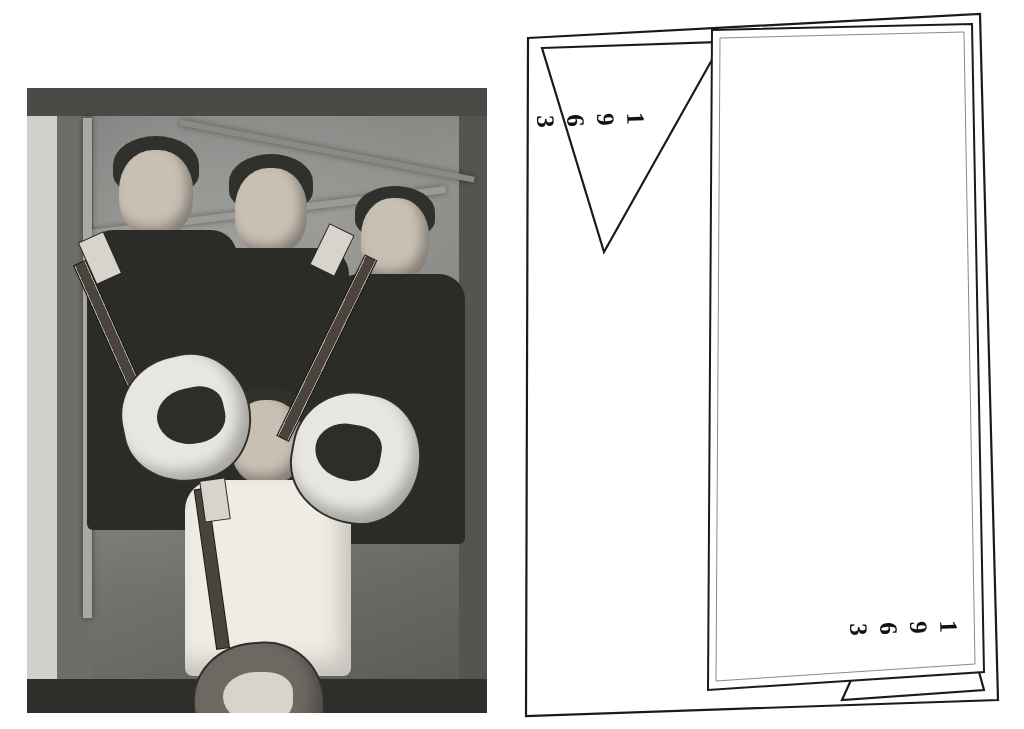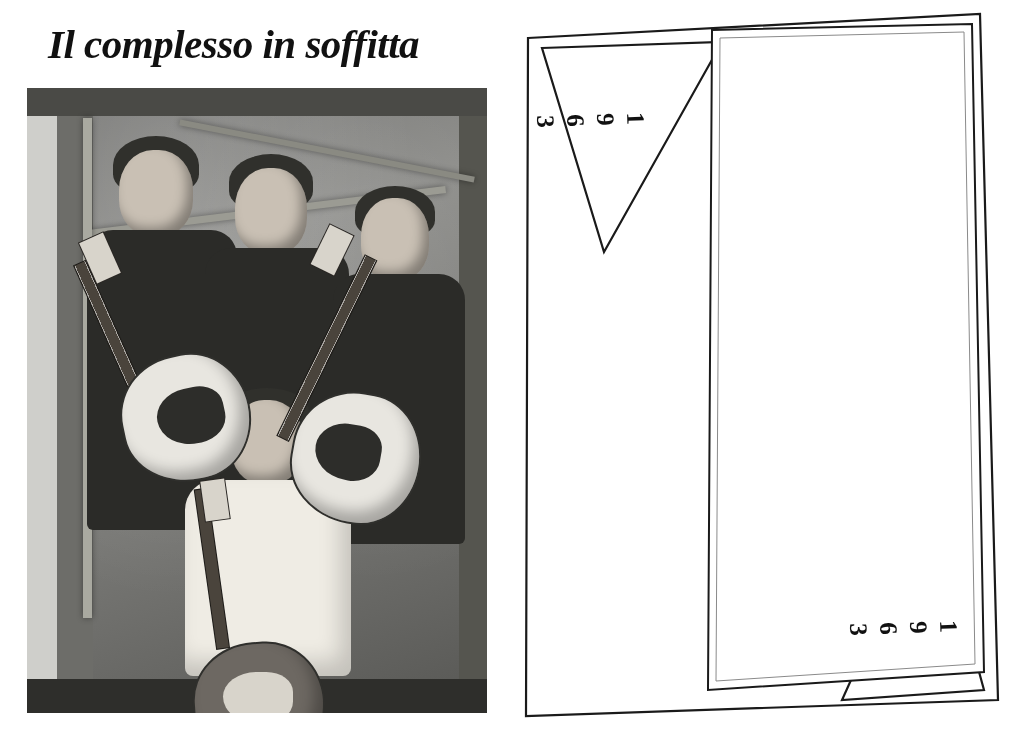--- a/index.html
+++ b/index.html
@@ -160,21 +160,20 @@
     transform: rotate(88deg);
     transform-origin: center;
   }
   #year-bottom .year-digit { display: block; line-height: 30px; }
 </style>
 </head>
 <body>
 
 <div id="left-column">
 
-  <div id="headline">Il complesso in soffitta</div>
 
   <div id="photo">
     <div class="grain"></div>
 
     <div class="wall wall-left"></div>
     <div class="wall wall-strip"></div>
     <div class="wall wall-right"></div>
     <div class="wall wall-top"></div>
     <div class="wall wall-bot"></div>
 

